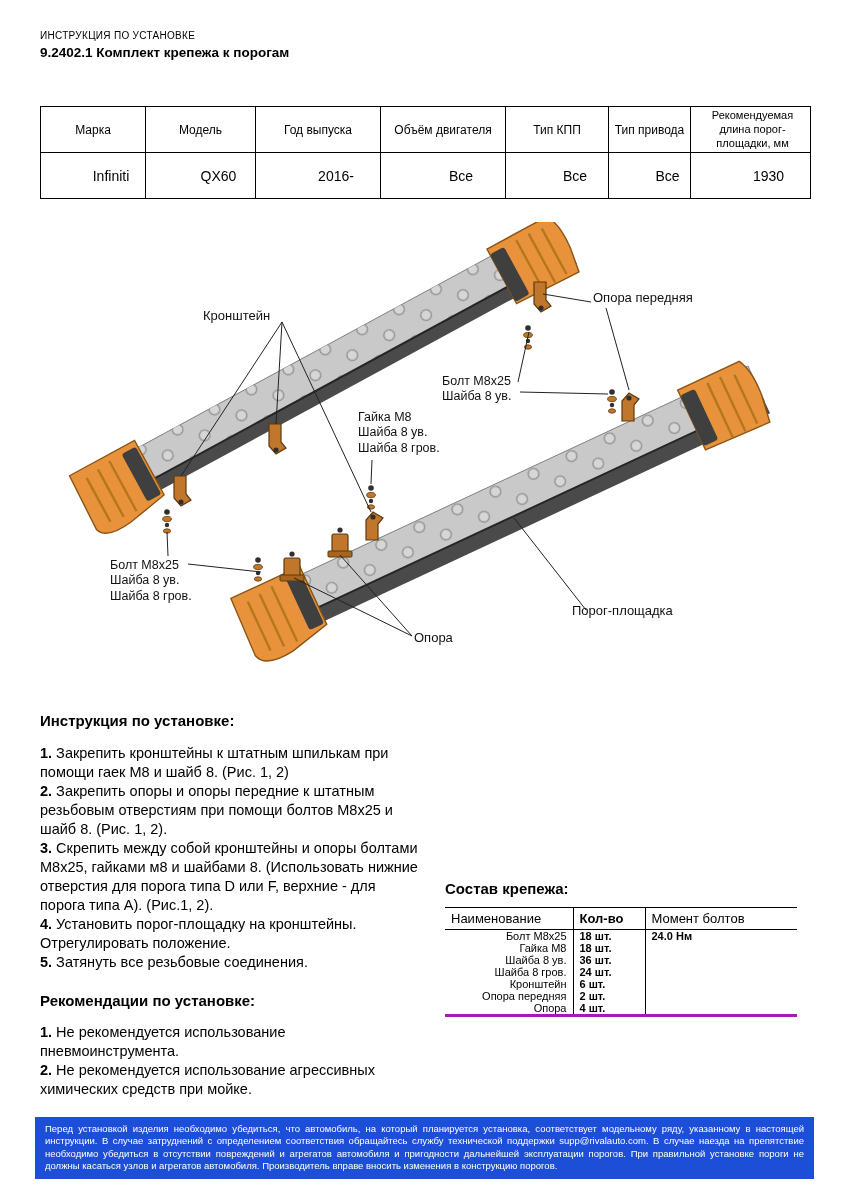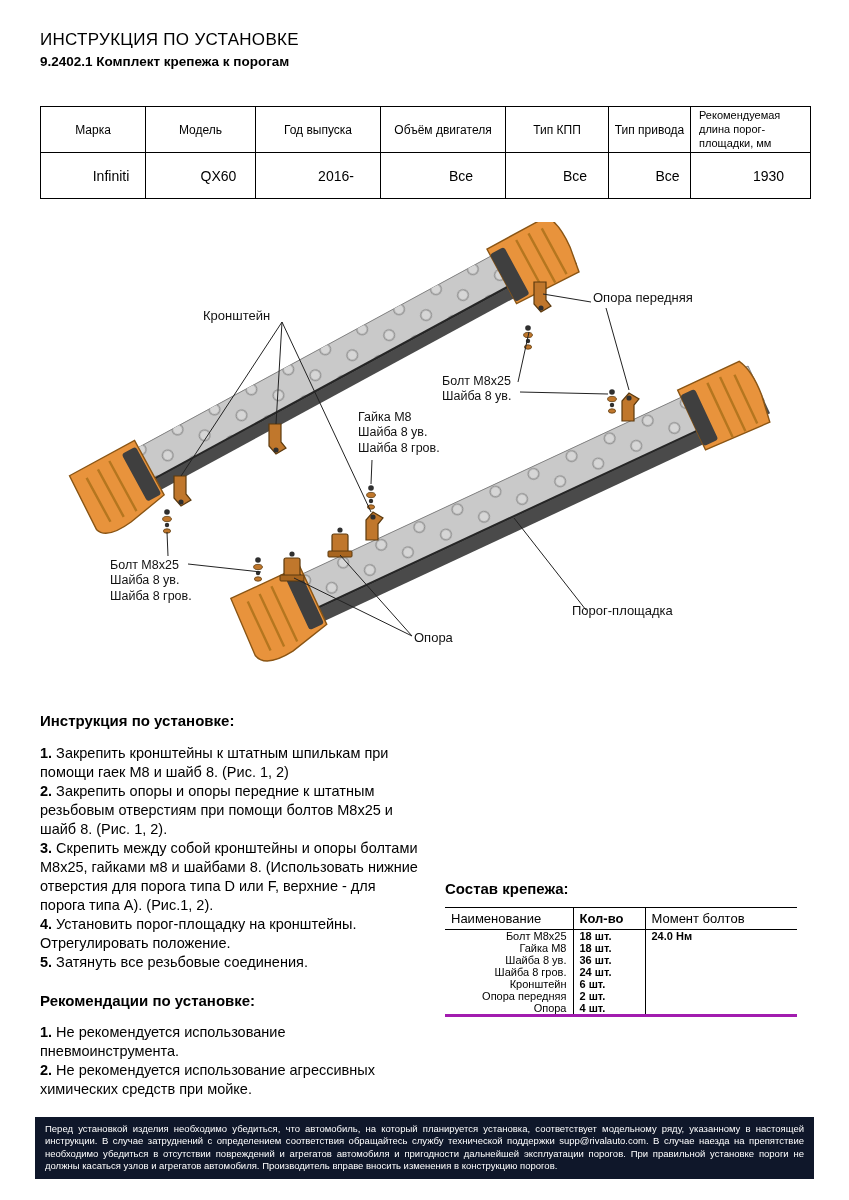--- a/index.html
+++ b/index.html
@@ -3,28 +3,28 @@
 <meta charset="utf-8">
 <style>
   * { margin:0; padding:0; box-sizing:border-box; }
   html,body { background:#ffffff; }
   .page {
     position:relative; width:849px; height:1200px; background:#fff;
     font-family:"Liberation Sans", sans-serif; color:#000; overflow:hidden;
   }
   
   .doc-header { position:absolute; left:40px; top:30px; }
-  .doc-title { font-size:17px; letter-spacing:.3px; }
+  .doc-title { font-size:10px; letter-spacing:.3px; }
   .doc-subtitle { font-size:13.5px; font-weight:bold; margin-top:4px; }
 
   
   .vehicle-table { position:absolute; left:40px; top:106px; width:770px; border-collapse:collapse; table-layout:fixed; }
   .vehicle-table th, .vehicle-table td { border:1px solid #000; text-align:center; vertical-align:middle;padding-left:36px; }
   .vehicle-table th { font-weight:normal; font-size:12px; height:42px; padding:2px 4px; }
-  .vehicle-table th.small { font-size:11px; text-align:left; padding-left:8px; line-height:1.25; }
+  .vehicle-table th.small { font-size:11px; text-align:center; padding-left:8px; line-height:1.25; }
   .vehicle-table td { font-size:14px; height:46px; }
 
   
   .diagram { position:absolute; left:40px; top:222px; width:770px; height:470px; }
   .diagram svg { position:absolute; left:0; top:0; }
   .callout { position:absolute; font-size:12.5px; line-height:1.22; white-space:pre-line; color:#111; }
   .callout.lg { font-size:13px; }
 
   
   .instructions { position:absolute; left:40px; top:712px; width:378px; }
@@ -40,21 +40,21 @@
   .hw-table th { font-weight:normal; font-size:13px; border-bottom:1px solid #000; padding:3px 6px; text-align:left; }
   .hw-table th + th, .hw-table td + td { border-left:1px solid #000; }
   .hw-table th.c, .hw-table td.c { text-align:left;font-weight:bold; }
   .hw-table td { font-size:11px; height:12px; line-height:12px; padding:0 6px; }
   .hw-table td.name { text-align:right; }
   .col-name { width:128px; } .col-qty { width:72px; } .col-torque { width:152px; }
 
   
   .footer {
     position:absolute; left:35px; top:1117px; width:779px;
-    background:#0f172a; color:#fff; font-size:9.5px; line-height:1.3;
+    background:#1d4ed8; color:#fff; font-size:9.5px; line-height:1.3;
     padding:6px 10px 7px; text-align:justify;
   }
 </style>
 </head>
 <body>
 
 <div class="page">
 
   <div class="doc-header">
     <div class="doc-title">ИНСТРУКЦИЯ ПО УСТАНОВКЕ</div>

